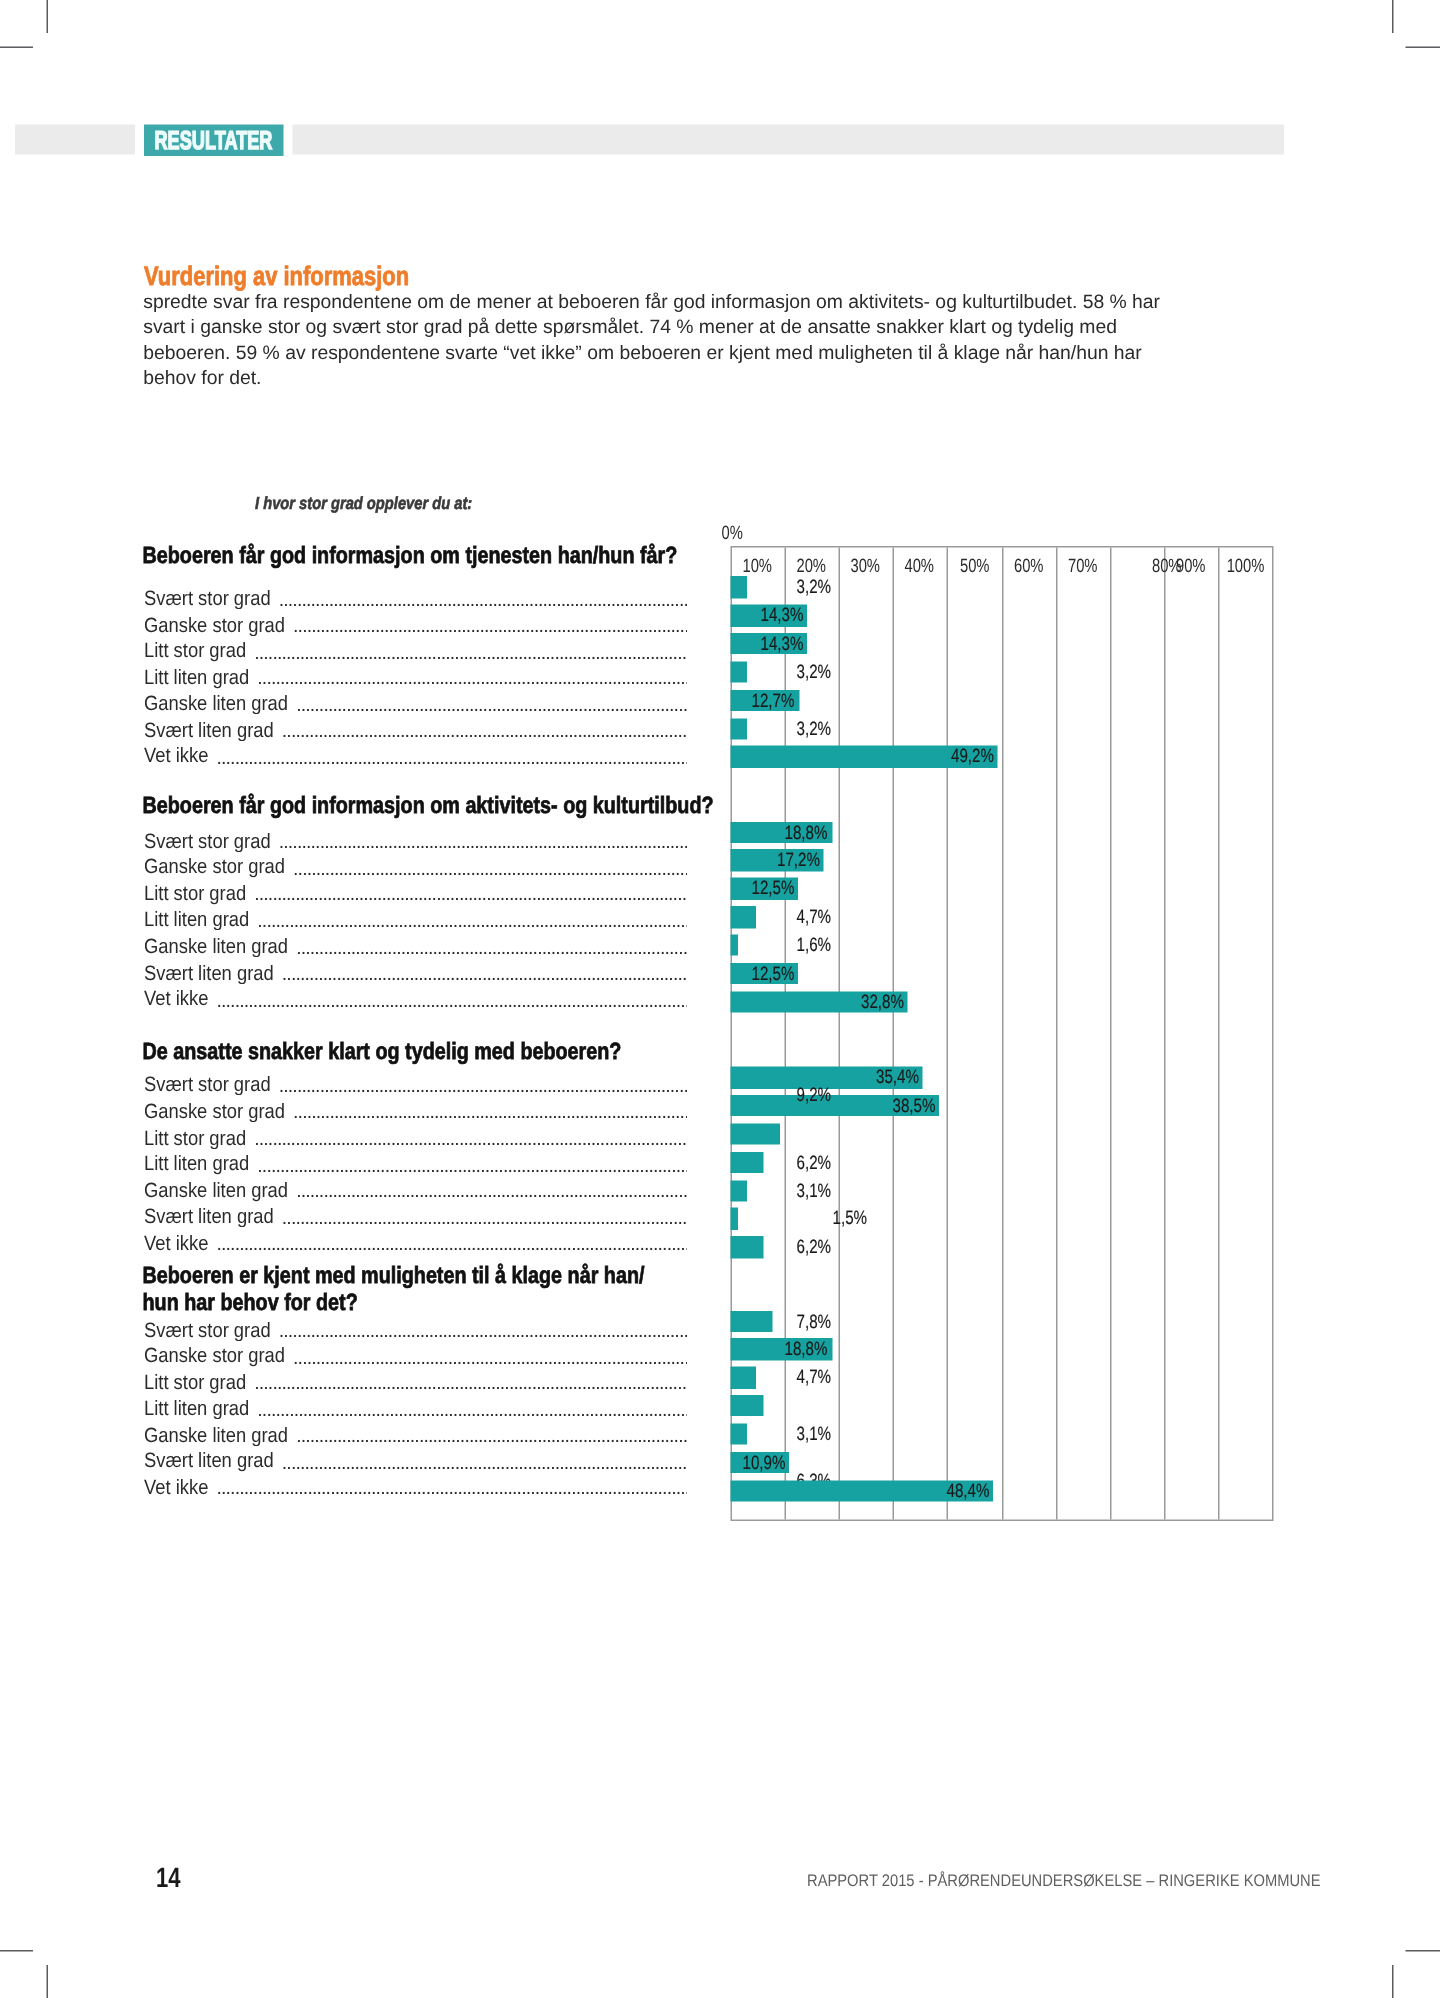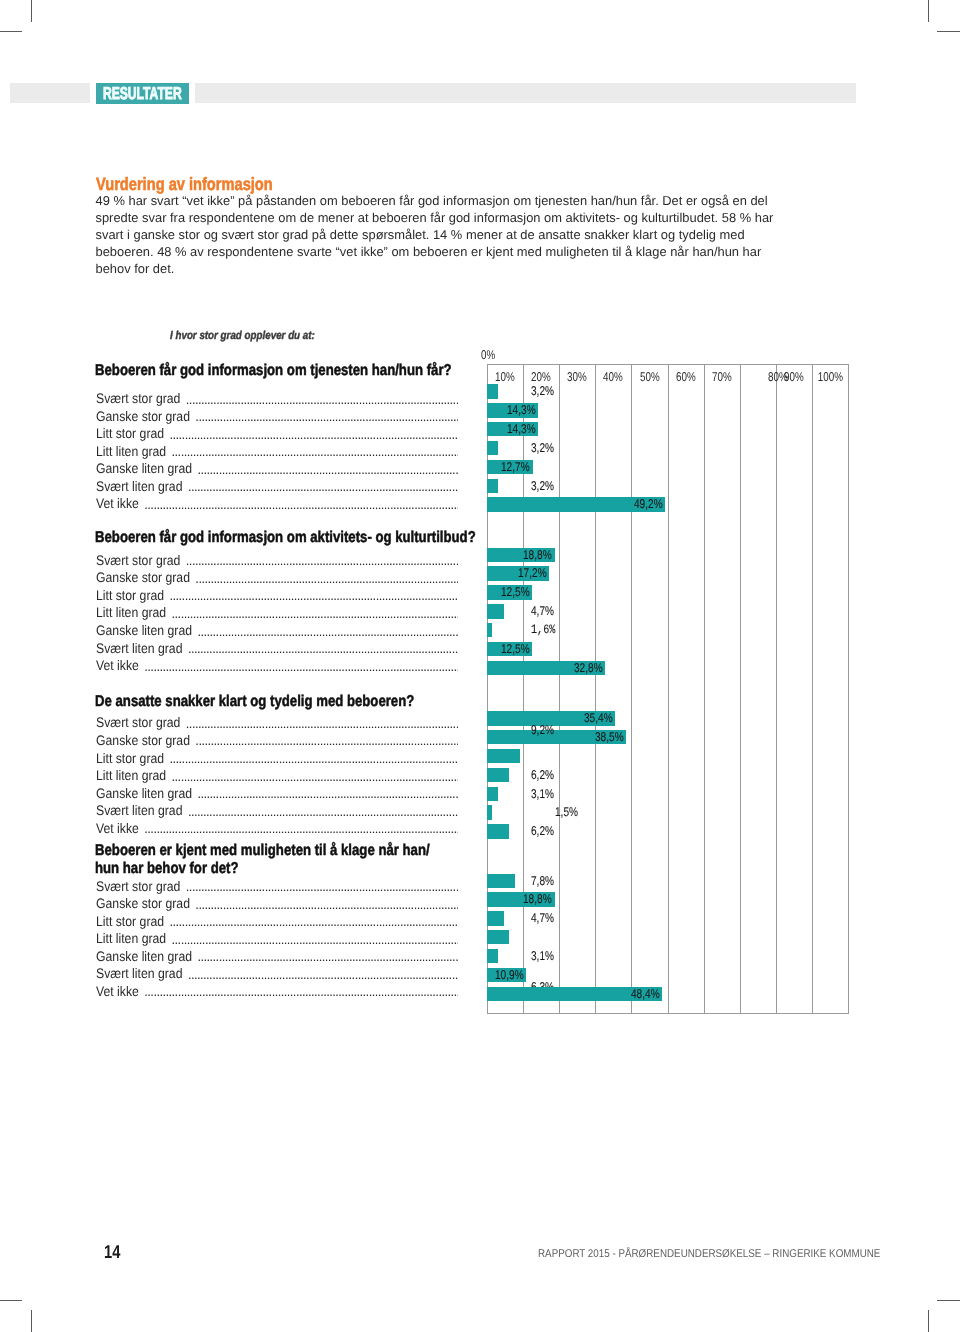--- a/index.html
+++ b/index.html
@@ -82,24 +82,23 @@
   <div class="cm" style="left:937px;top:1300px;width:23px;height:1px;"></div>
 
   <div class="hdr-bar l"></div>
   <div class="hdr-bar r"></div>
   <div class="hdr-badge">
       <span>RESULTATER</span>
     </div>
 
   <div class="h-orange">Vurdering av informasjon</div>
   <div class="body-text" id="bodytext">
-      <div>49 % har svart “vet ikke” på påstanden om beboeren får god informasjon om tjenesten han/hun får. Det er også en del</div>
       <div>spredte svar fra respondentene om de mener at beboeren får god informasjon om aktivitets- og kulturtilbudet. 58 % har</div>
-      <div>svart i ganske stor og svært stor grad på dette spørsmålet. 14 % mener at de ansatte snakker klart og tydelig med</div>
-      <div>beboeren. 48 % av respondentene svarte “vet ikke” om beboeren er kjent med muligheten til å klage når han/hun har</div>
+      <div>svart i ganske stor og svært stor grad på dette spørsmålet. 74 % mener at de ansatte snakker klart og tydelig med</div>
+      <div>beboeren. 59 % av respondentene svarte “vet ikke” om beboeren er kjent med muligheten til å klage når han/hun har</div>
       <div>behov for det.</div>
     </div>
 
   <div class="chart-intro">I hvor stor grad opplever du at:</div>
 
   <div id="chartlayer">
       <div class="grid">
         <div class="gl" style="left: 35.2px;"></div>
         <div class="gl" style="left: 71.4px;"></div>
         <div class="gl" style="left: 107.6px;"></div>
@@ -187,21 +186,21 @@
         <span class="nm">Litt liten grad</span>
         <span class="dots" style="left: 75.752px; width: 286.548px;">............................................................................................................................................</span>
       </div>
       <div class="bar" style="left: 486.6px; top: 604.15px; width: 17.014px;"></div>
       <div class="blab" style="top: 604.15px; left: 531.377px;"><i>4,7%</i></div>
       <div class="opt" style="top: 631px;">
         <span class="nm">Ganske liten grad</span>
         <span class="dots" style="left: 101.629px; width: 260.671px;">............................................................................................................................................</span>
       </div>
       <div class="bar" style="left: 486.6px; top: 623px; width: 5.792px;"></div>
-      <div class="blab" style="top: 623px; left: 531.377px; font-family: Liberation Mono, monospace;"><i>1,6%</i></div>
+      <div class="blab" style="top: 623px; left: 531.377px;"><i>1,6%</i></div>
       <div class="opt" style="top: 648.55px;">
         <span class="nm">Svært liten grad</span>
         <span class="dots" style="left: 92.0829px; width: 270.217px;">............................................................................................................................................</span>
       </div>
       <div class="bar" style="left: 486.6px; top: 641.85px; width: 45.25px;"></div>
       <div class="blab" style="top: 641.85px; left: 500.675px;"><i>12,5%</i></div>
       <div class="opt" style="top: 666.1px;">
         <span class="nm">Vet ikke</span>
         <span class="dots" style="left: 48.5154px; width: 313.785px;">............................................................................................................................................</span>
       </div>

